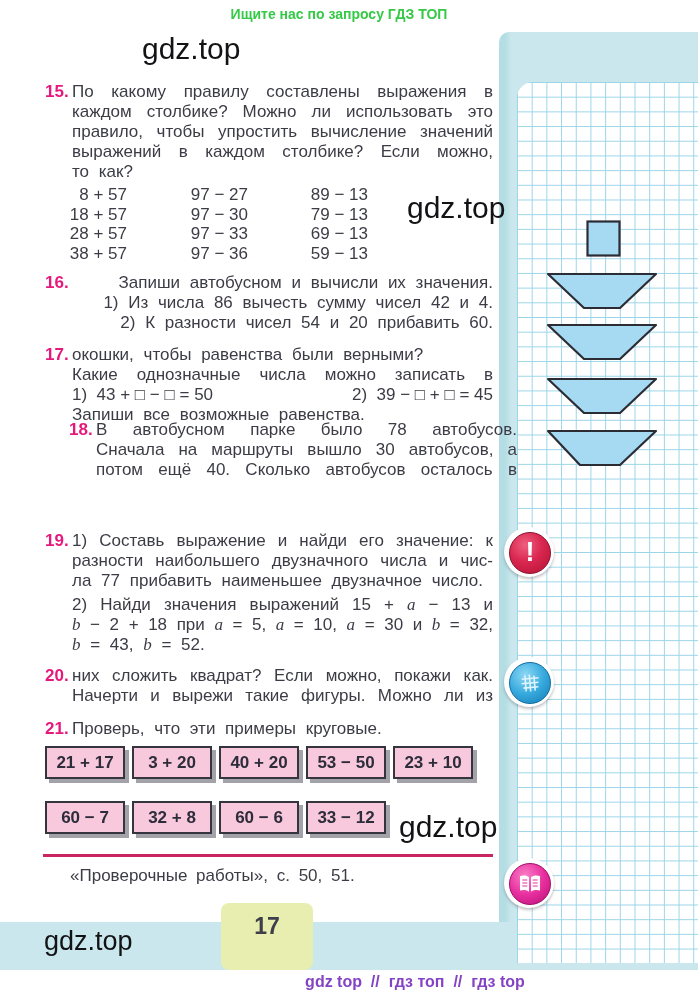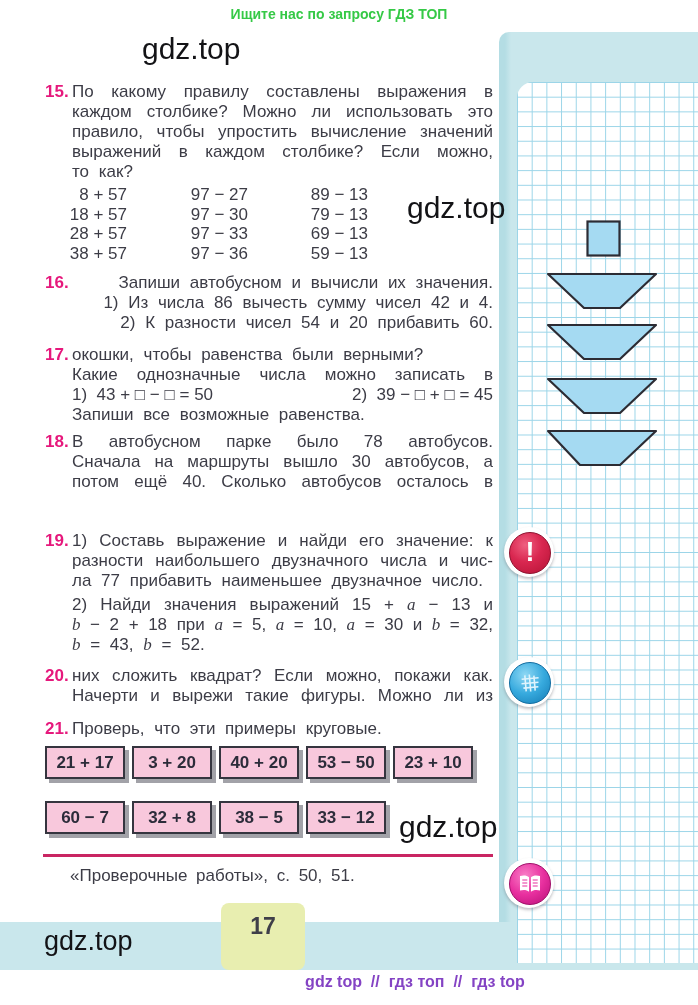--- a/index.html
+++ b/index.html
@@ -24,21 +24,21 @@
   .prob { position:absolute; left:45px; width:448px; font-size:17px; line-height:20px; }
   .num  { position:absolute; left:0; top:0; color:#e6187c; font-weight:bold; }
   .body { margin-left:27px; }
   .line { min-height:20px; }
   .j { text-align:justify; text-align-last:justify; }
   .l { word-spacing:5px; }
   .it { font-style:italic; font-family:"Liberation Serif", serif; }
   .eqrow { display:flex; justify-content:space-between; }
   .eq { white-space:pre; }
   .p15 { top:82px; }  .p16 { top:273px;text-align:right; } .p17 { top:345px; }
-  .p18 { top:432px; } .p19 { top:531px; } .p20 { top:666px; } .p21 { top:719px; }
+  .p18 { top:420px;margin-left:24px; } .p19 { top:531px; } .p20 { top:666px; } .p21 { top:719px; }
   .part2 { margin-top:4px; }
   
   .exprtable { position:absolute; left:45px; top:185px; font-size:17px; line-height:19.5px; }
   .exprrow { display:flex; }
   .cell { text-align:right; white-space:pre; }
   .c1 { width:82px; } .c2 { width:121px; } .c3 { width:120px; }
   
   .cards { position:absolute; left:45px; display:flex; gap:7px; }
   .row1 { top:746px; } .row2 { top:801px; }
   .card {
@@ -75,21 +75,21 @@
     display:flex; align-items:center; justify-content:center;
   }
   .ring-alert { top:527px; } .ring-grid { top:657px; } .ring-book { top:858px; }
   .circ-alert { background:radial-gradient(circle at 38% 30%, #ef5f80 0%, #d92750 45%, #b51235 100%); border:1px solid #8e0e2c; }
   .circ-grid  { background:radial-gradient(circle at 38% 30%, #8ed8f4 0%, #37aade 50%, #137bb4 100%); border:1px solid #0e6ba0; }
   .circ-book  { background:radial-gradient(circle at 38% 30%, #f97fc7 0%, #e8309f 50%, #b80e77 100%); border:1px solid #a00b67; }
   .bang { color:#ffffff; font-weight:bold; font-size:27px; line-height:27px; padding-bottom:2px; }
   
   .band { position:absolute; left:0; top:922px; width:517px; height:48px; background:#c9e7ec; }
   .pagenum {
-    position:absolute; left:221px; top:903px; width:84px; height:67px;
+    position:absolute; left:221px; top:903px; width:92px; height:67px;
     background:#e8eeb0; border-radius:8px; text-align:center; z-index:6;
     font-size:23px; font-weight:bold; color:#3f3f49; padding-top:0;
     box-sizing:border-box;
   }
   .pagenum span { display:inline-block; margin-top:10px; }
   .links {
     position:absolute; left:132px; top:973px; width:566px; text-align:center;
     font-size:16px; font-weight:bold; color:#8443c4; white-space:pre;
   }
 </style>
@@ -250,21 +250,21 @@
   <div class="cards row1">
     <div class="card">21 + 17</div>
     <div class="card">3 + 20</div>
     <div class="card">40 + 20</div>
     <div class="card">53 − 50</div>
     <div class="card">23 + 10</div>
   </div>
   <div class="cards row2">
     <div class="card">60 − 7</div>
     <div class="card">32 + 8</div>
-    <div class="card">38 − 5</div>
+    <div class="card">60 − 6</div>
     <div class="card">33 − 12</div>
   </div>
 
   <div class="rule"></div>
   <div class="worksref">«Проверочные работы», с. 50, 51.</div>
 
   <div class="band"></div>
   <div class="pagenum"><span>17</span></div>
   <div class="links">gdz top  //  гдз топ  //  гдз top</div>
 

